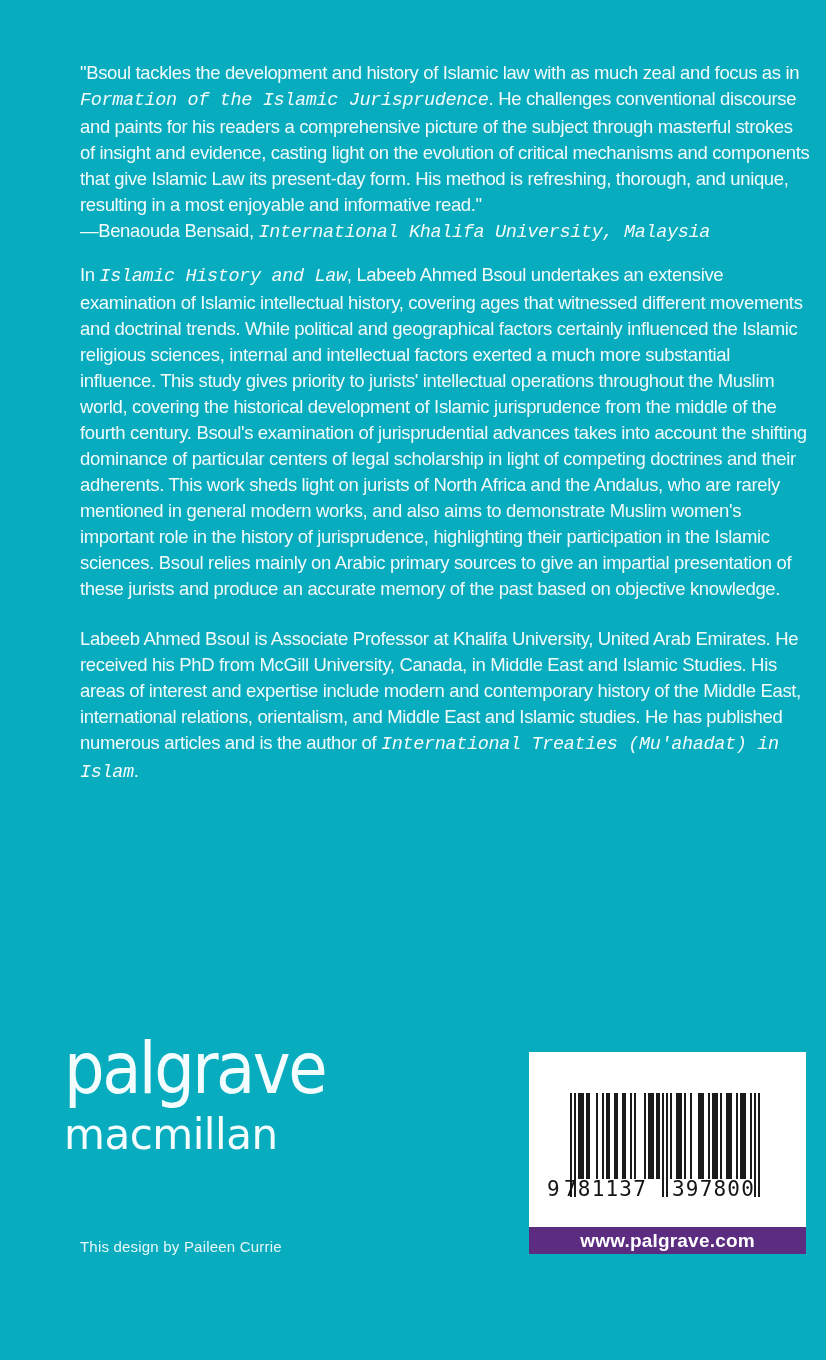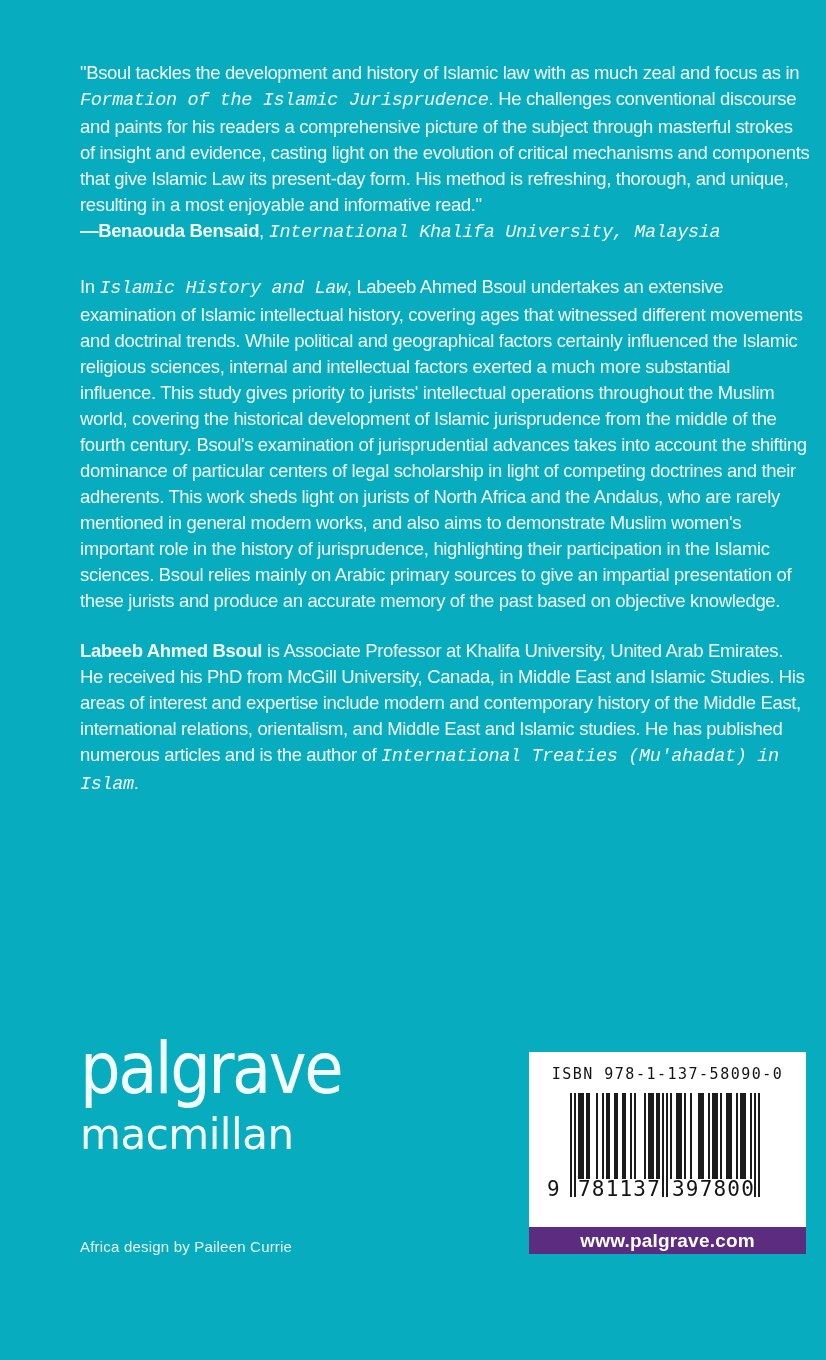--- a/index.html
+++ b/index.html
@@ -23,28 +23,28 @@
     width: 730px;
   }
   .para {
     margin: 0;
     font-size: 18.5px;
     line-height: 26px;
     letter-spacing: -0.35px;
     color: #f2fbfc;
   }
   .para .it { font-style: italic; font-family: Liberation Mono, monospace; }
-  .para .bd { font-weight: bold; margin-top: 24px; }
-  .synopsis { margin-top: 28px; }
+  .para .bd { font-weight: normal; margin-top: 24px; }
+  .synopsis { margin-top: 16px; }
   .bio { margin-top: 24px; }
 
   
   .logo {
     position: absolute;
-    left: 80px;
+    left: 64px;
     top: 1036px;
     color: #f4fdfe;
     font-family: "DejaVu Sans", sans-serif;
   }
   .logo-line1 {
     font-size: 64px;
     letter-spacing: -2.5px;
     line-height: 74px;
     transform: scaleY(1.12);
     transform-origin: left bottom;
@@ -99,21 +99,21 @@
     top: 124px;
     left: 0;
     width: 100%;
     height: 26px;
     font-family: "DejaVu Sans Mono", monospace;
     font-size: 21px;
     line-height: 26px;
     color: #141414;
   }
   .d-first { position: absolute; left: 18px; }
-  .d-g1 { position: absolute; left: 49px; width: 80px; text-align: center; letter-spacing: 1.2px; }
+  .d-g1 { position: absolute; left: 35px; width: 80px; text-align: center; letter-spacing: 1.2px; }
   .d-g2 { position: absolute; left: 143px; width: 80px; text-align: center; letter-spacing: 1.2px; }
   .website-strip {
     width: 277px;
     height: 27px;
     background: #5b2c80;
     display: flex;
     align-items: center;
     justify-content: center;
   }
   .website-strip span {
@@ -144,21 +144,20 @@
     <p class="para bio"><span class="bd">Labeeb Ahmed Bsoul</span><span> is Associate Professor at Khalifa University, United Arab Emirates. He received his PhD from McGill University, Canada, in Middle East and Islamic Studies. His areas of interest and expertise include modern and contemporary history of the Middle East, international relations, orientalism, and Middle East and Islamic studies. He has published numerous articles and is the author of </span><span class="it">International Treaties (Mu'ahadat) in Islam</span><span>.</span></p>
   </div>
 
   <div class="logo">
     <div class="logo-line1">palgrave</div>
     <div class="logo-line2">macmillan</div>
   </div>
 
   <div class="barcode-block">
     <div class="barcode-white">
-      <div class="isbn-label">ISBN 978-1-137-58090-0</div>
       <div class="bars" id="barcode-bars">
           <div class="mod" style="left: 0px; height: 104px;"></div>
           <div class="mod" style="left: 4px; height: 104px;"></div>
           <div class="mod" style="left: 8px; height: 86px;"></div>
           <div class="mod" style="left: 10px; height: 86px;"></div>
           <div class="mod" style="left: 12px; height: 86px;"></div>
           <div class="mod" style="left: 16px; height: 86px;"></div>
           <div class="mod" style="left: 18px; height: 86px;"></div>
           <div class="mod" style="left: 26px; height: 86px;"></div>
           <div class="mod" style="left: 32px; height: 86px;"></div>
@@ -207,15 +206,15 @@
         <span class="d-first">9</span>
         <span class="d-g1">781137</span>
         <span class="d-g2">397800</span>
       </div>
     </div>
     <div class="website-strip">
       <span>www.palgrave.com</span>
     </div>
   </div>
 
-  <div class="credit">Africa design by Paileen Currie</div>
+  <div class="credit">This design by Paileen Currie</div>
 
 </div>
 
 </body></html>

